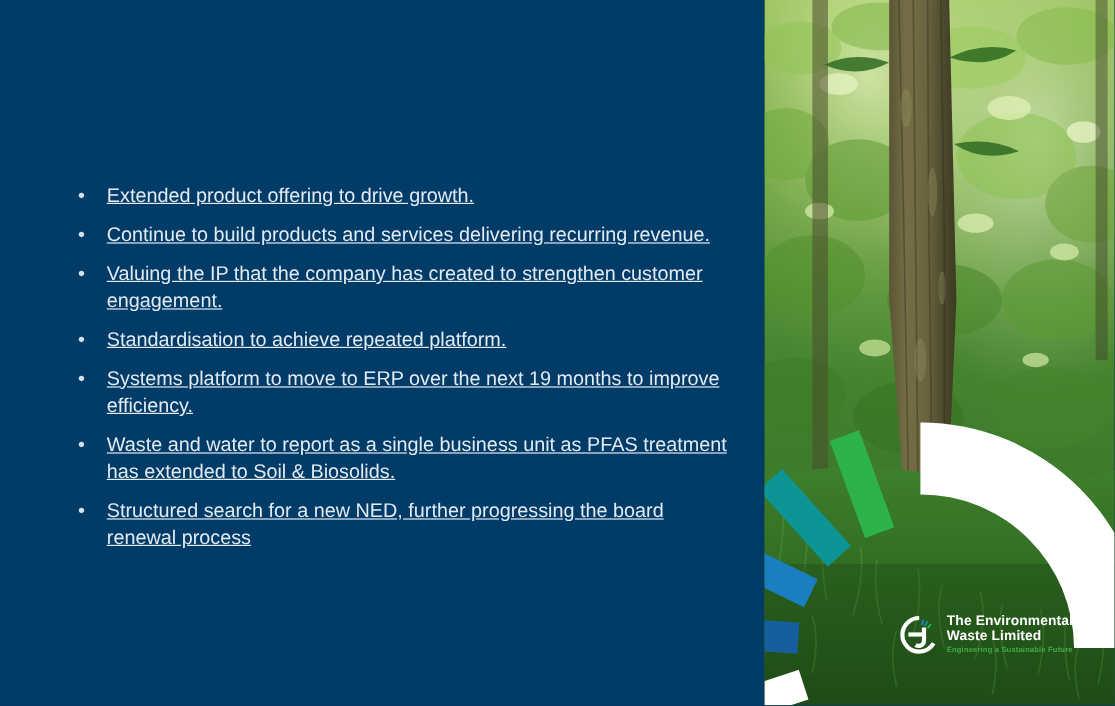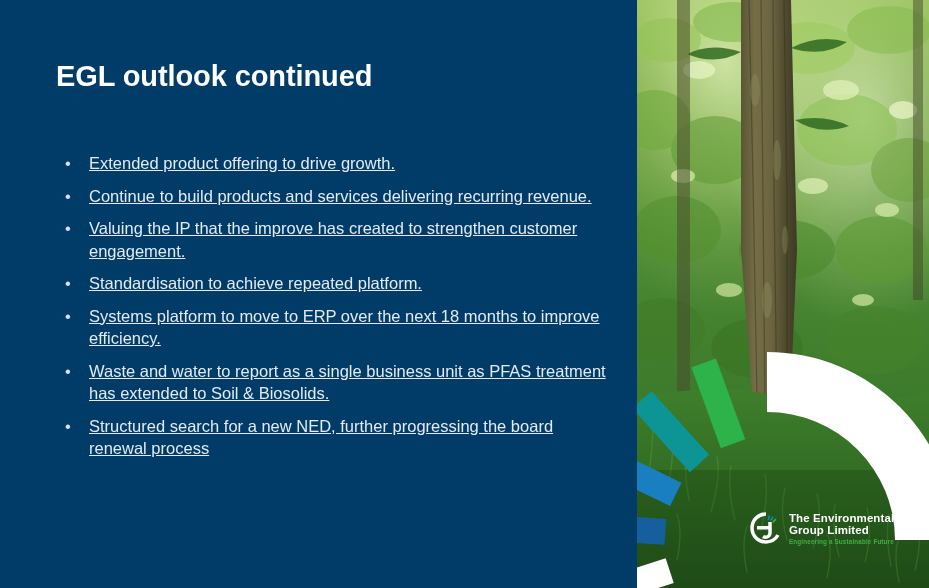--- a/index.html
+++ b/index.html
@@ -76,20 +76,21 @@
     width:292px; height:588px;
     overflow:hidden;
     pointer-events:none;
   }
 
   
   #logo-lockup {
     position:absolute;
     left:750px; top:512px;
     display:flex;
+    align-items:center;
     gap:7px;
   }
   #logo-mark { width:32px; height:32px; flex:none; }
   #logo-wordmark {
     display:flex; flex-direction:column;
     line-height:1.08;
   }
   .logo-line {
     color:#ffffff;
     font-size:11.5px;
@@ -106,42 +107,41 @@
     margin-top:2px;
   }
 </style>
 </head>
 <body>
 
 <div id="slide">
 
   <div id="content-panel">
 
-    <h1 id="page-title">EGL outlook continued</h1>
 
     <ul id="bullet-list">
       <li class="bullet-item">
         <span class="bullet-marker">•</span>
         <span class="bullet-text">Extended product offering to drive growth.</span>
       </li>
       <li class="bullet-item">
         <span class="bullet-marker">•</span>
         <span class="bullet-text">Continue to build products and services delivering recurring revenue.</span>
       </li>
       <li class="bullet-item">
         <span class="bullet-marker">•</span>
-        <span class="bullet-text">Valuing the IP that the improve has created to strengthen customer engagement.</span>
+        <span class="bullet-text">Valuing the IP that the company has created to strengthen customer engagement.</span>
       </li>
       <li class="bullet-item">
         <span class="bullet-marker">•</span>
         <span class="bullet-text">Standardisation to achieve repeated platform.</span>
       </li>
       <li class="bullet-item">
         <span class="bullet-marker">•</span>
-        <span class="bullet-text">Systems platform to move to ERP over the next 18 months to improve efficiency.</span>
+        <span class="bullet-text">Systems platform to move to ERP over the next 19 months to improve efficiency.</span>
       </li>
       <li class="bullet-item">
         <span class="bullet-marker">•</span>
         <span class="bullet-text">Waste and water to report as a single business unit as PFAS treatment has extended to Soil &amp; Biosolids.</span>
       </li>
       <li class="bullet-item">
         <span class="bullet-marker">•</span>
         <span class="bullet-text">Structured search for a new NED, further progressing the board renewal process</span>
       </li>
     </ul>
@@ -308,18 +308,18 @@
       <path d="M40 20 L40 42 A9 9 0 0 1 26 49" fill="none" stroke="#ffffff" stroke-width="7" stroke-linecap="butt"></path>
 
       <g>
         <rect x="36" y="7" width="3.4" height="9" fill="#1a7fc1" transform="rotate(18 37.7 11.5)"></rect>
         <rect x="42" y="9" width="3.4" height="9" fill="#0d9494" transform="rotate(30 43.7 13.5)"></rect>
         <rect x="47" y="13" width="3.4" height="9" fill="#2eb24a" transform="rotate(42 48.7 17.5)"></rect>
       </g>
     </svg>
     <div id="logo-wordmark">
       <span class="logo-line">The Environmental</span>
-      <span class="logo-line">Group Limited</span>
+      <span class="logo-line">Waste Limited</span>
       <span id="logo-tagline">Engineering a Sustainable Future</span>
     </div>
   </div>
 
 </div>
 
 </body></html>

